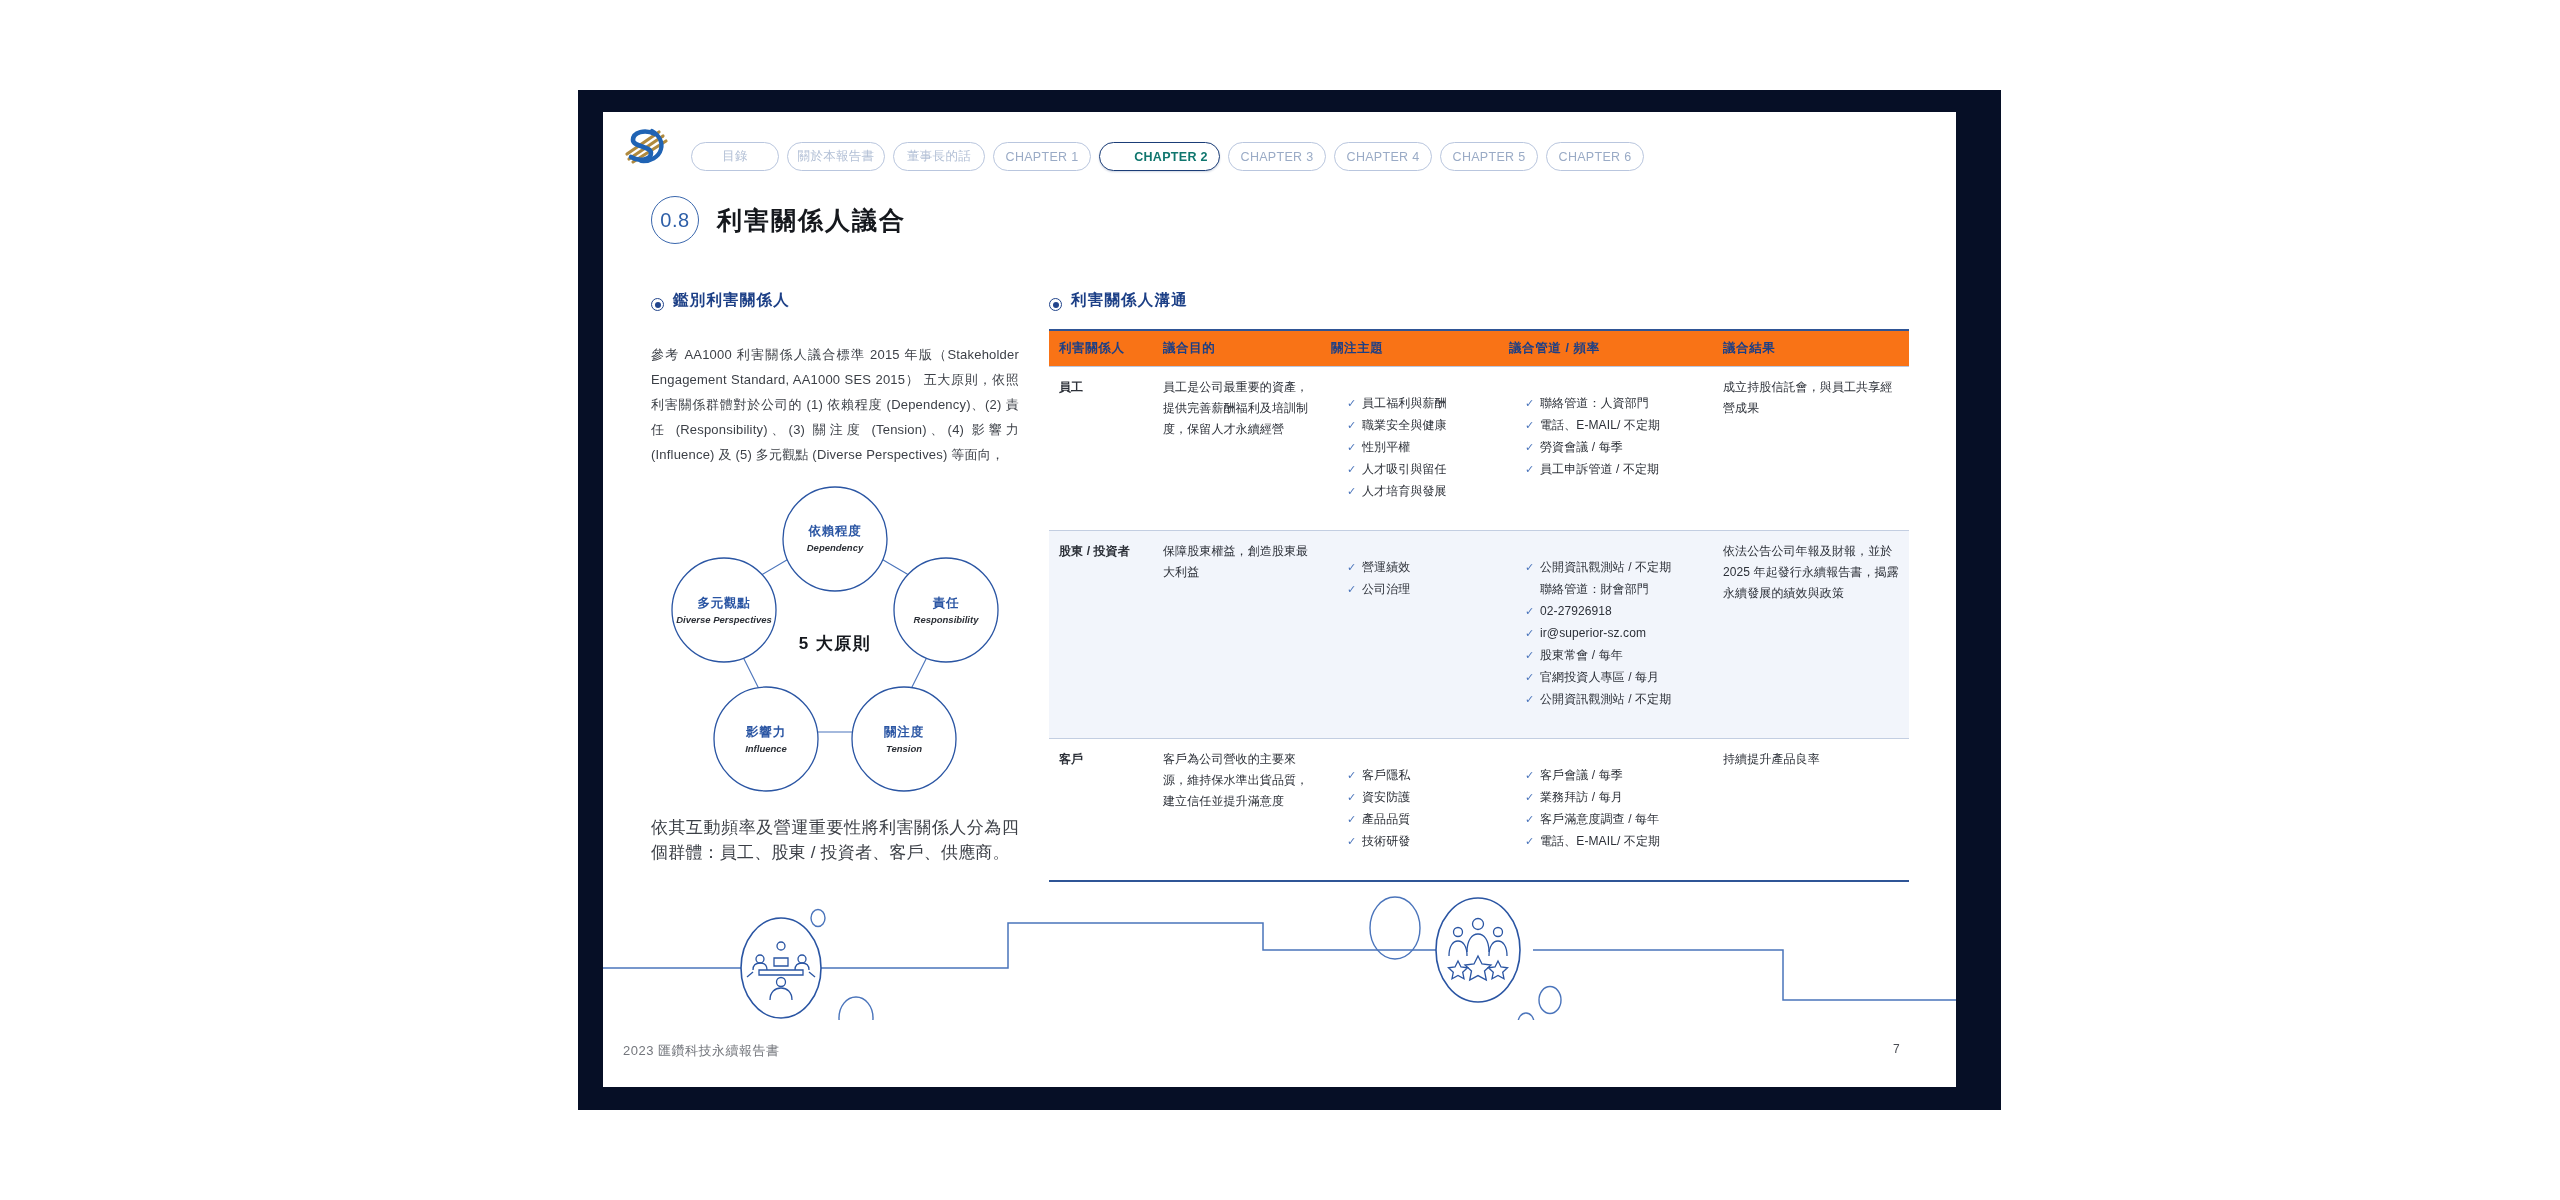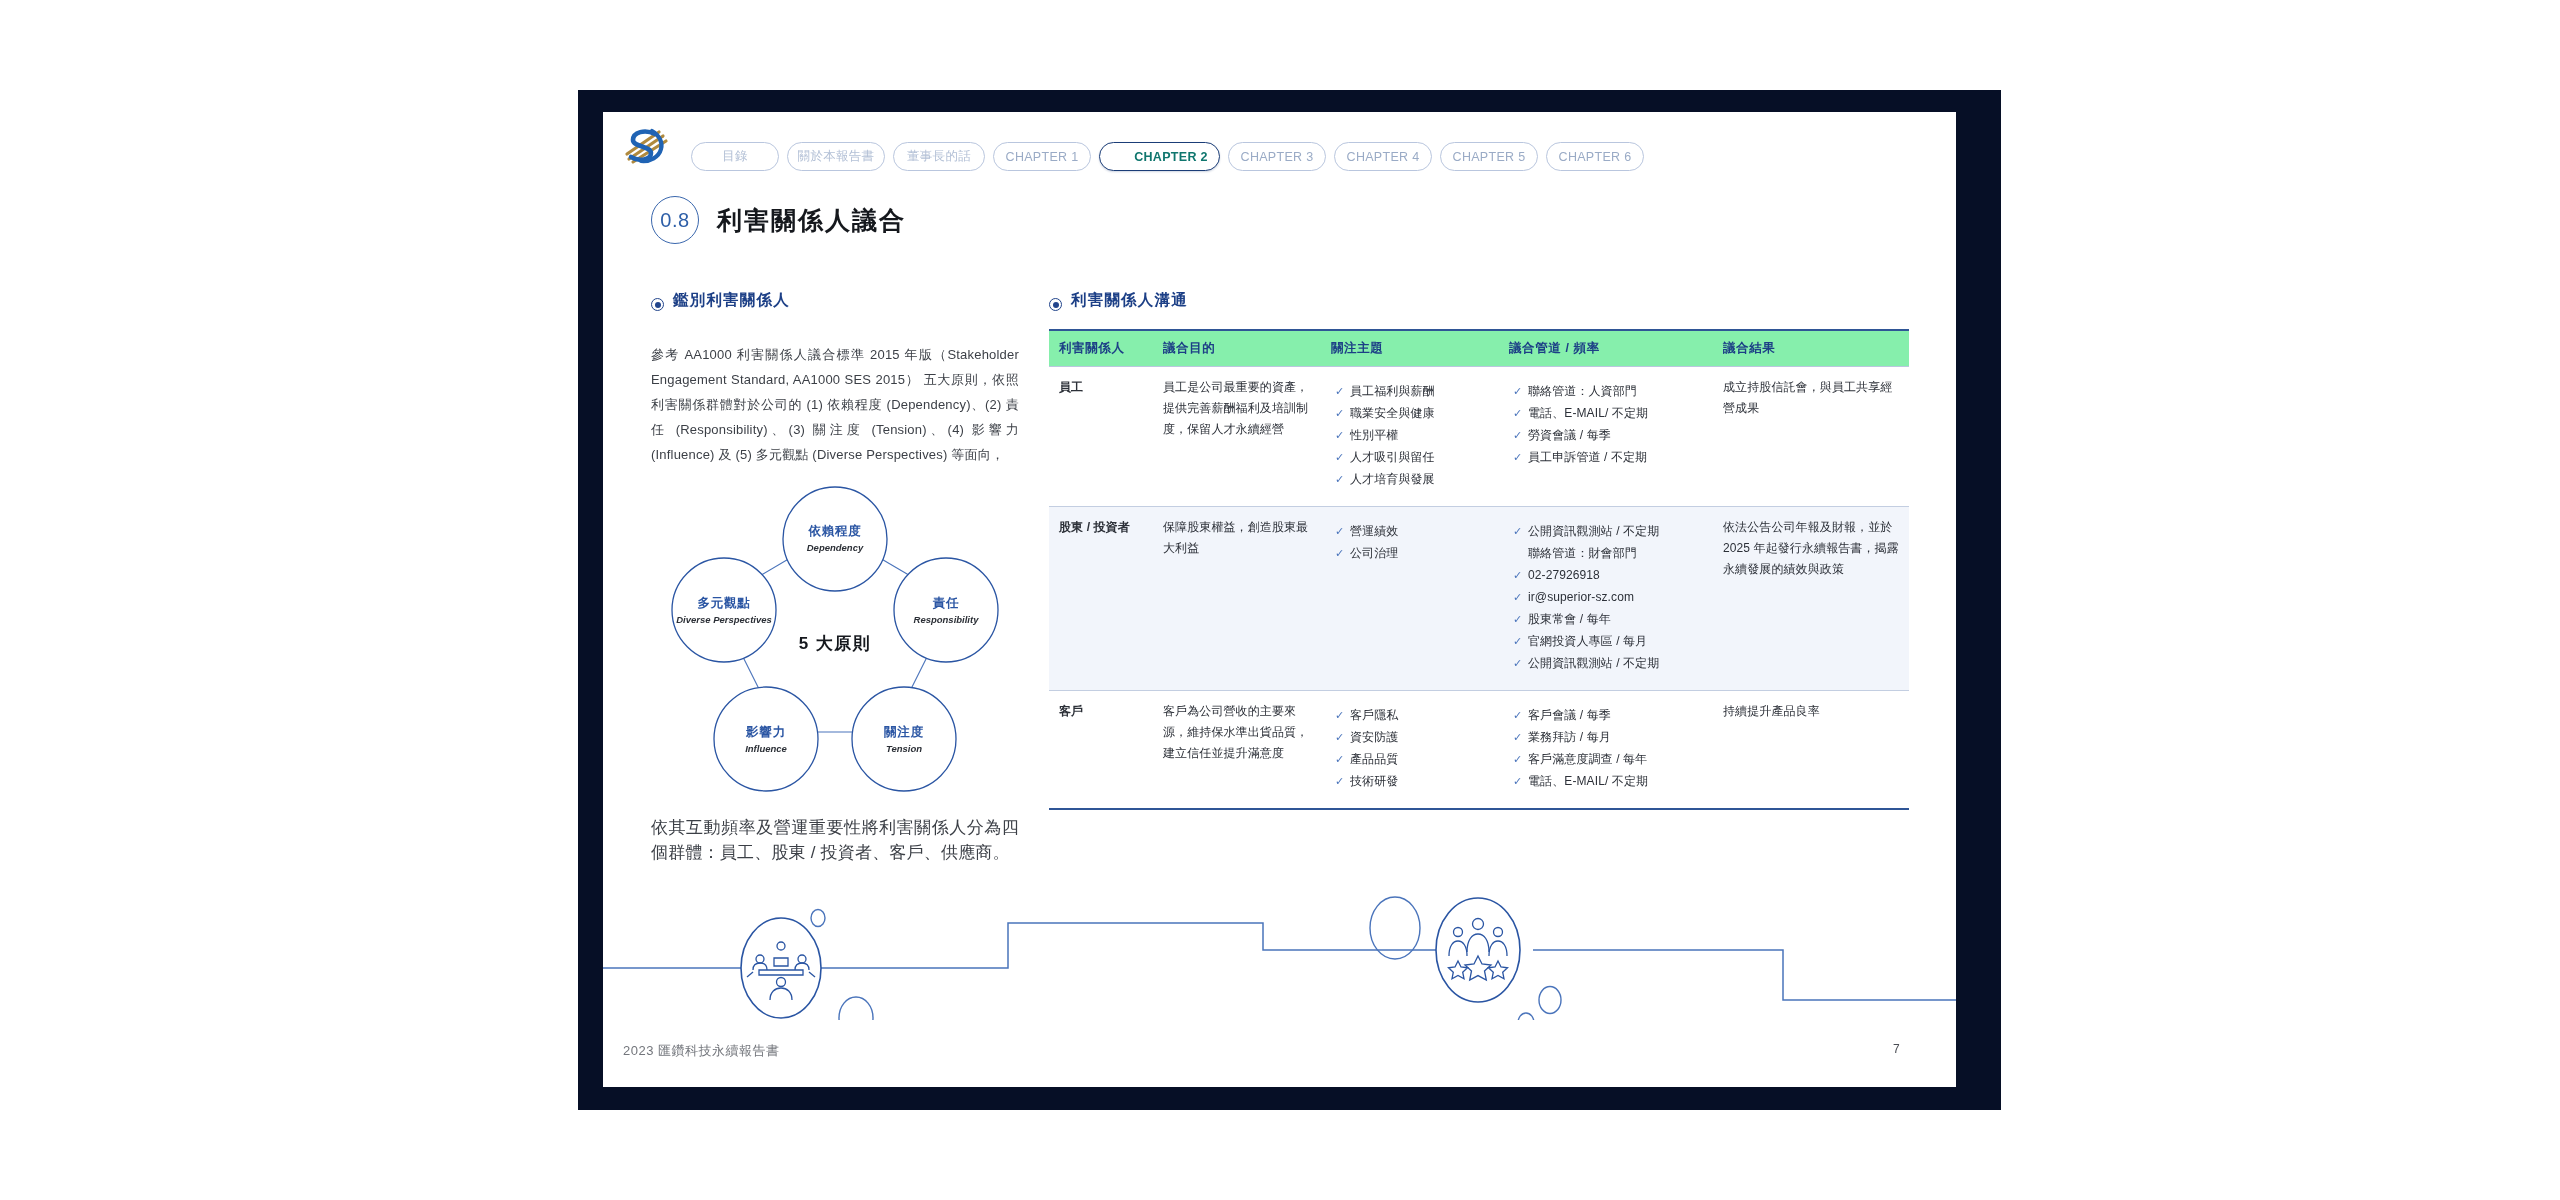--- a/index.html
+++ b/index.html
@@ -76,34 +76,34 @@
   .center-label{font-size:17px;fill:#15181d;font-weight:bold;letter-spacing:1.5px;}
   #left-para2{
     margin-top:8px;font-size:17px;line-height:25px;color:#3b3f46;
     text-align:justify;letter-spacing:.2px;
   }
   
   #right-col{position:absolute;left:446px;top:178px;width:860px;}
   #table-wrap{margin-top:18px;}
   table#engage{border-collapse:collapse;width:860px;table-layout:fixed;}
   table#engage thead th{
-    background:#86efac;color:#1c3f86;font-size:12.5px;font-weight:bold;
+    background:#f97316;color:#1c3f86;font-size:12.5px;font-weight:bold;
     text-align:left;padding:9px 10px 9px 10px;letter-spacing:.6px;
     border-top:2.2px solid #2f5596;border-bottom:1px solid #bac7de;
     vertical-align:middle;
   }
   table#engage td{
     font-size:12px;line-height:21px;color:#2c3038;vertical-align:top;
     padding:10px 10px 12px 10px;border-bottom:1px solid #c3cee1;
     letter-spacing:.1px;
   }
   table#engage tr.shaded td{background:#f2f5fb;}
   table#engage tr:last-child td{border-bottom:2.2px solid #2f5596;}
   td.group{color:#1c3f86;font-weight:bold;white-space:nowrap;}
-  ul.chk{list-style:none;margin:4px;padding:0;}
+  ul.chk{list-style:none;margin:16px;padding:0;}
   ul.chk li{position:relative;padding-left:15px;margin:0 0 1px 0;}
   ul.chk li::before{
     content:"\2713";position:absolute;left:0;top:0;color:#4a74bb;font-size:11px;
   }
   ul.chk li.nocheck{padding-left:15px;}
   ul.chk li.nocheck::before{content:"";}
   .colw1{width:104px;}
   .colw2{width:168px;}
   .colw3{width:178px;}
   .colw4{width:214px;}

